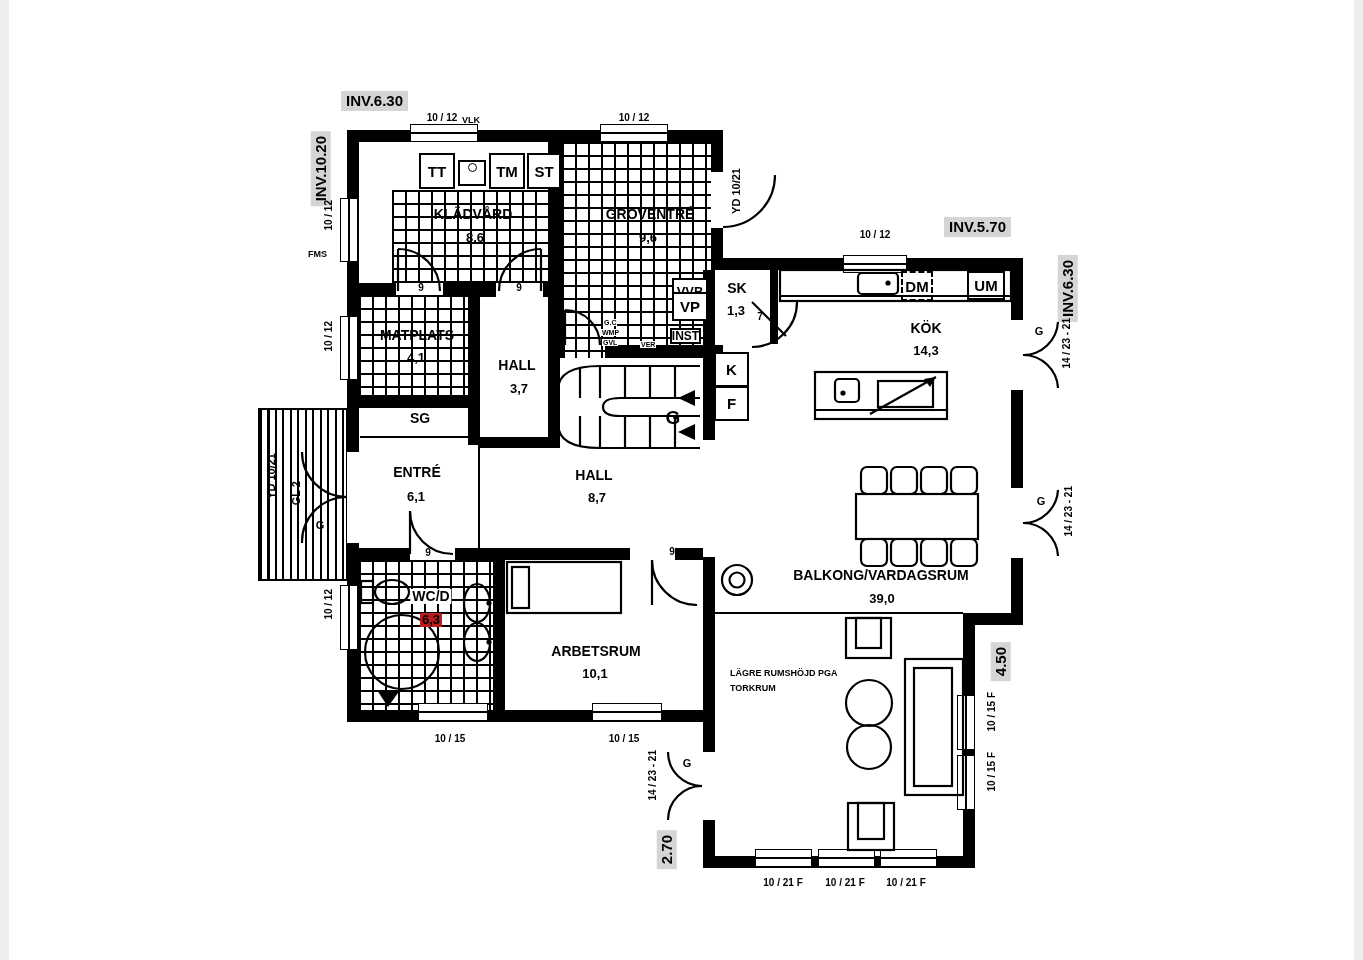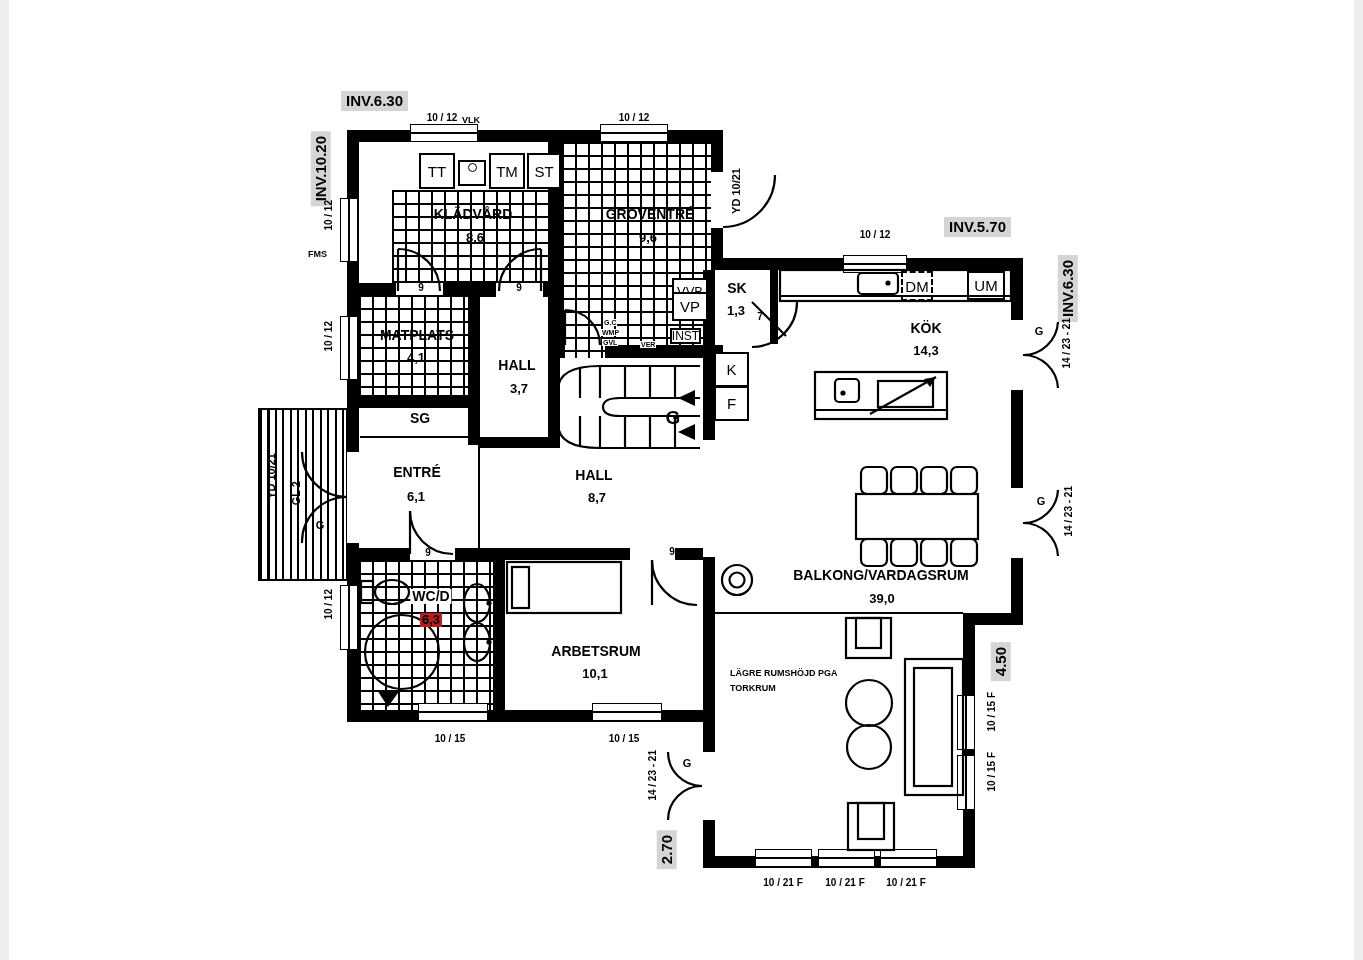--- a/index.html
+++ b/index.html
@@ -16,21 +16,21 @@
   .lbl{position:absolute;font-weight:700;white-space:nowrap;transform:translateX(-50%);line-height:1.05}
   .left{transform:none}
   .rot{position:absolute;font-weight:700;white-space:nowrap;writing-mode:vertical-rl;
        transform:rotate(180deg);line-height:1.05}
   .gray{background:#d5d5d5;padding:2px 5px}
   .rot.gray{padding:5px 2px}
   .s19{font-size:19px}.s15{font-size:15px}.s14{font-size:14px}.s13{font-size:13px}
   .s12{font-size:10px}.s11{font-size:11px}.s10{font-size:10px}.s9{font-size:9px}
   .s8{font-size:12px}.s7{font-size:7px}
   .box{position:absolute;background:#fff;border:2px solid #000;box-sizing:border-box;
-       display:flex;align-items:center;justify-content:center;font-weight:400}
+       display:flex;align-items:center;justify-content:center;font-weight:700}
   .box.dashed{border-style:dashed}
   .dot{position:absolute;width:7px;height:7px;border:1.6px solid #000;border-radius:50%;background:#fff}
   .winh{position:absolute;height:18px;background:#fff;border:1.6px solid #000;box-sizing:border-box}
   .winh::before{content:"";position:absolute;left:0;right:0;top:50%;margin-top:-.8px;height:1.6px;background:#000}
   .winv{position:absolute;width:18px;background:#fff;border:1.6px solid #000;box-sizing:border-box}
   .winv::before{content:"";position:absolute;top:0;bottom:0;left:50%;margin-left:-.8px;width:1.6px;background:#000}
   .edge{position:absolute;top:0;bottom:0;width:9px;background:#ededed}
   svg.overlay{position:absolute;left:0;top:0;pointer-events:none}
 </style>
 </head>

